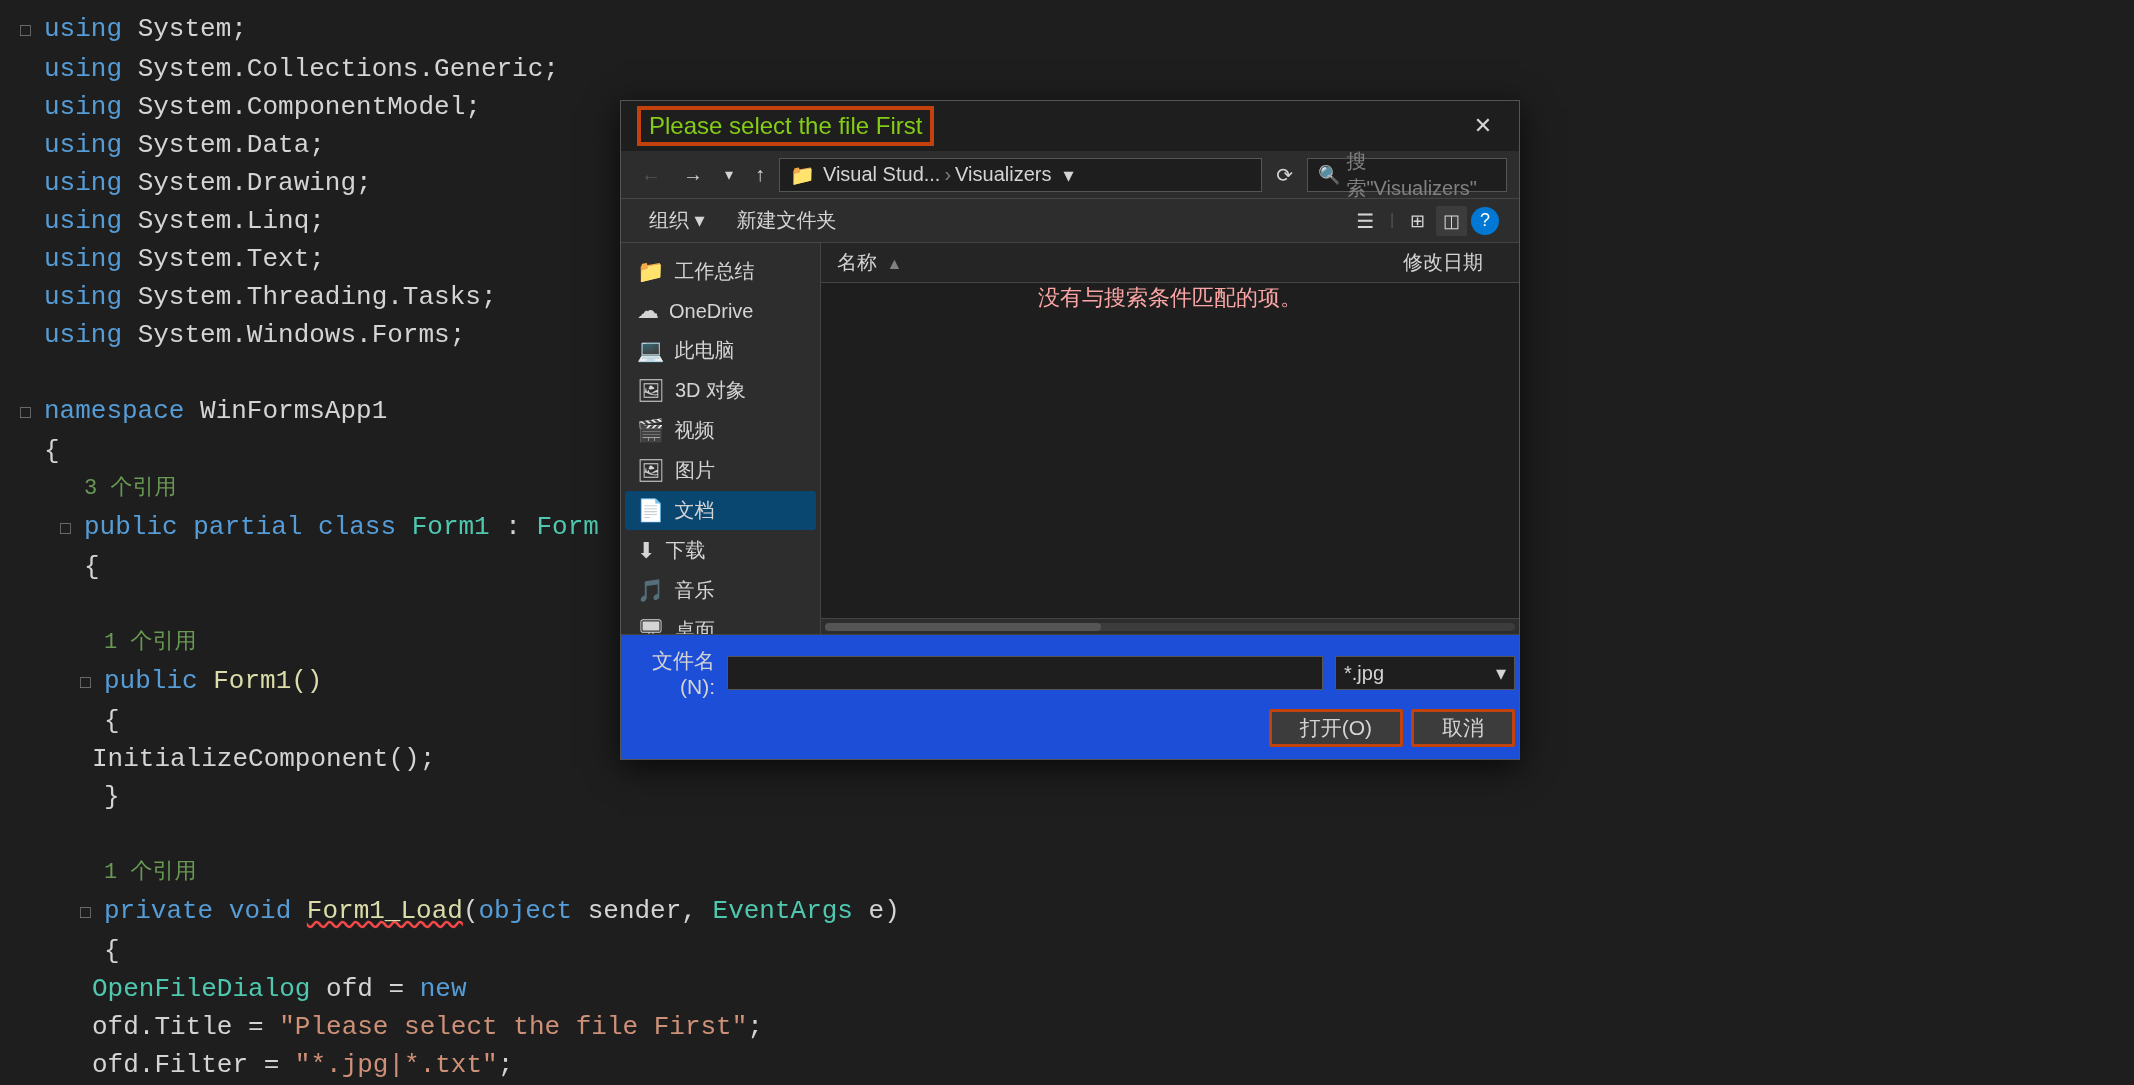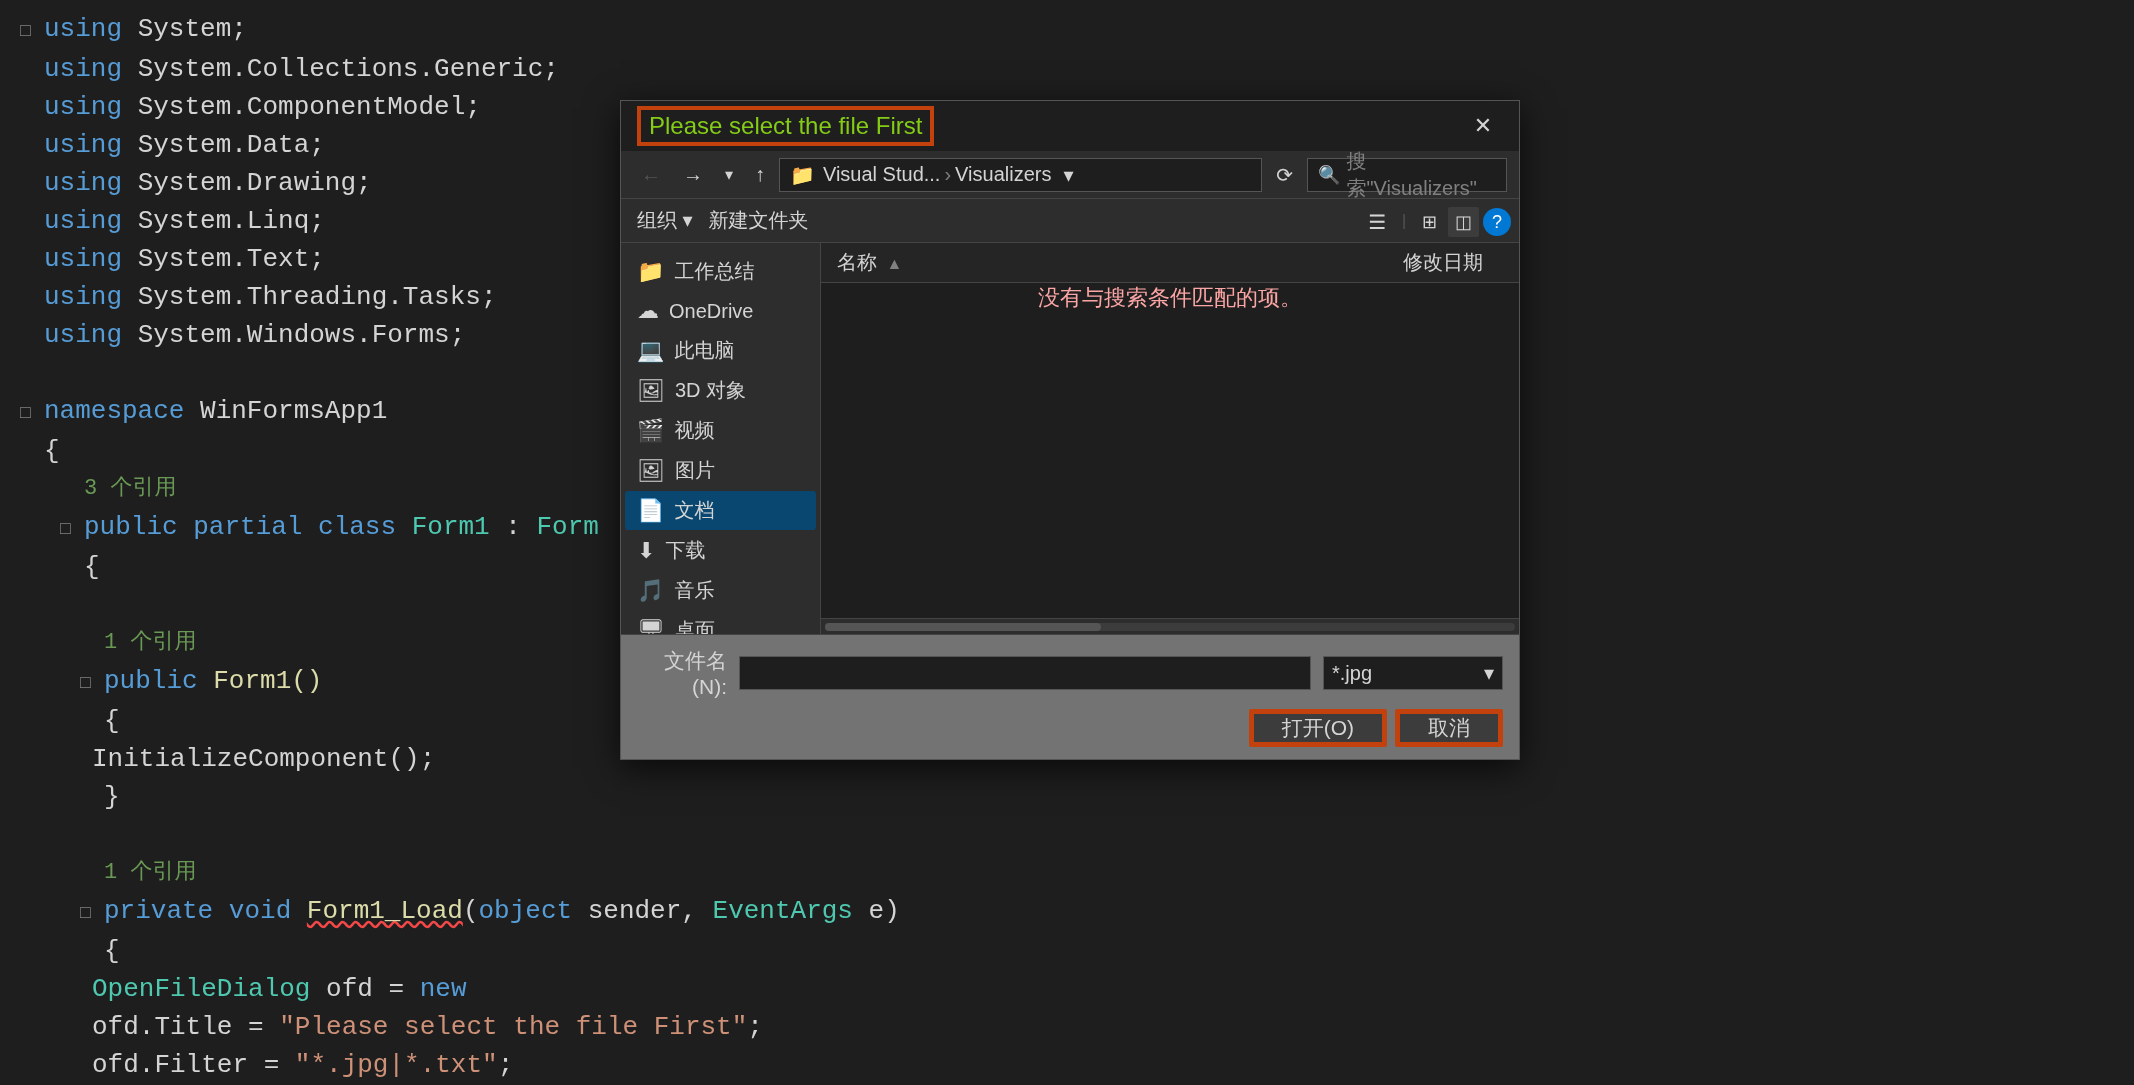--- a/index.html
+++ b/index.html
@@ -166,26 +166,27 @@
       width: 200px;
       gap: 6px;
       font-family: 'Segoe UI', sans-serif;
       font-size: 20px;
       color: #808080;
     }
 
     
     .dialog-actionbar {
       display: flex;
-      align-items: flex-end;
+      align-items: center;
       background: #2d2d2d;
-      padding: 4px 8px;
+      padding: 4px 20px;
       height: 44px;
       flex-shrink: 0;
       border-bottom: 1px solid #444;
+      gap: 16px;
     }
 
     .action-btn {
       background: transparent;
       border: none;
       color: #d4d4d4;
       font-size: 20px;
       font-family: 'Segoe UI', sans-serif;
       cursor: pointer;
       padding: 4px 8px;
@@ -317,23 +318,23 @@
       width: 40%;
       height: 8px;
       background: #555;
       border-radius: 4px;
       position: absolute;
       left: 0;
     }
 
     
     .dialog-footer {
-      background: #737373;
+      background: #1d4ed8;
       border-top: 1px solid #444;
-      padding: 12px 16px;
+      padding: 12px 4px;
       flex-shrink: 0;
     }
 
     .footer-row {
       display: flex;
       align-items: center;
       gap: 12px;
       margin-bottom: 10px;
     }
 
@@ -372,21 +373,21 @@
     }
 
     .footer-buttons {
       display: flex;
       justify-content: flex-end;
       gap: 8px;
     }
 
     .footer-btn {
       background: #3c3c3c;
-      border: 5px solid #c2410c;
+      border: 3px solid #c2410c;
       color: #d4d4d4;
       height: 38px;
       padding: 0 28px;
       font-size: 21px;
       font-family: 'Segoe UI', sans-serif;
       cursor: pointer;
       border-radius: 2px;
     }
 
     

